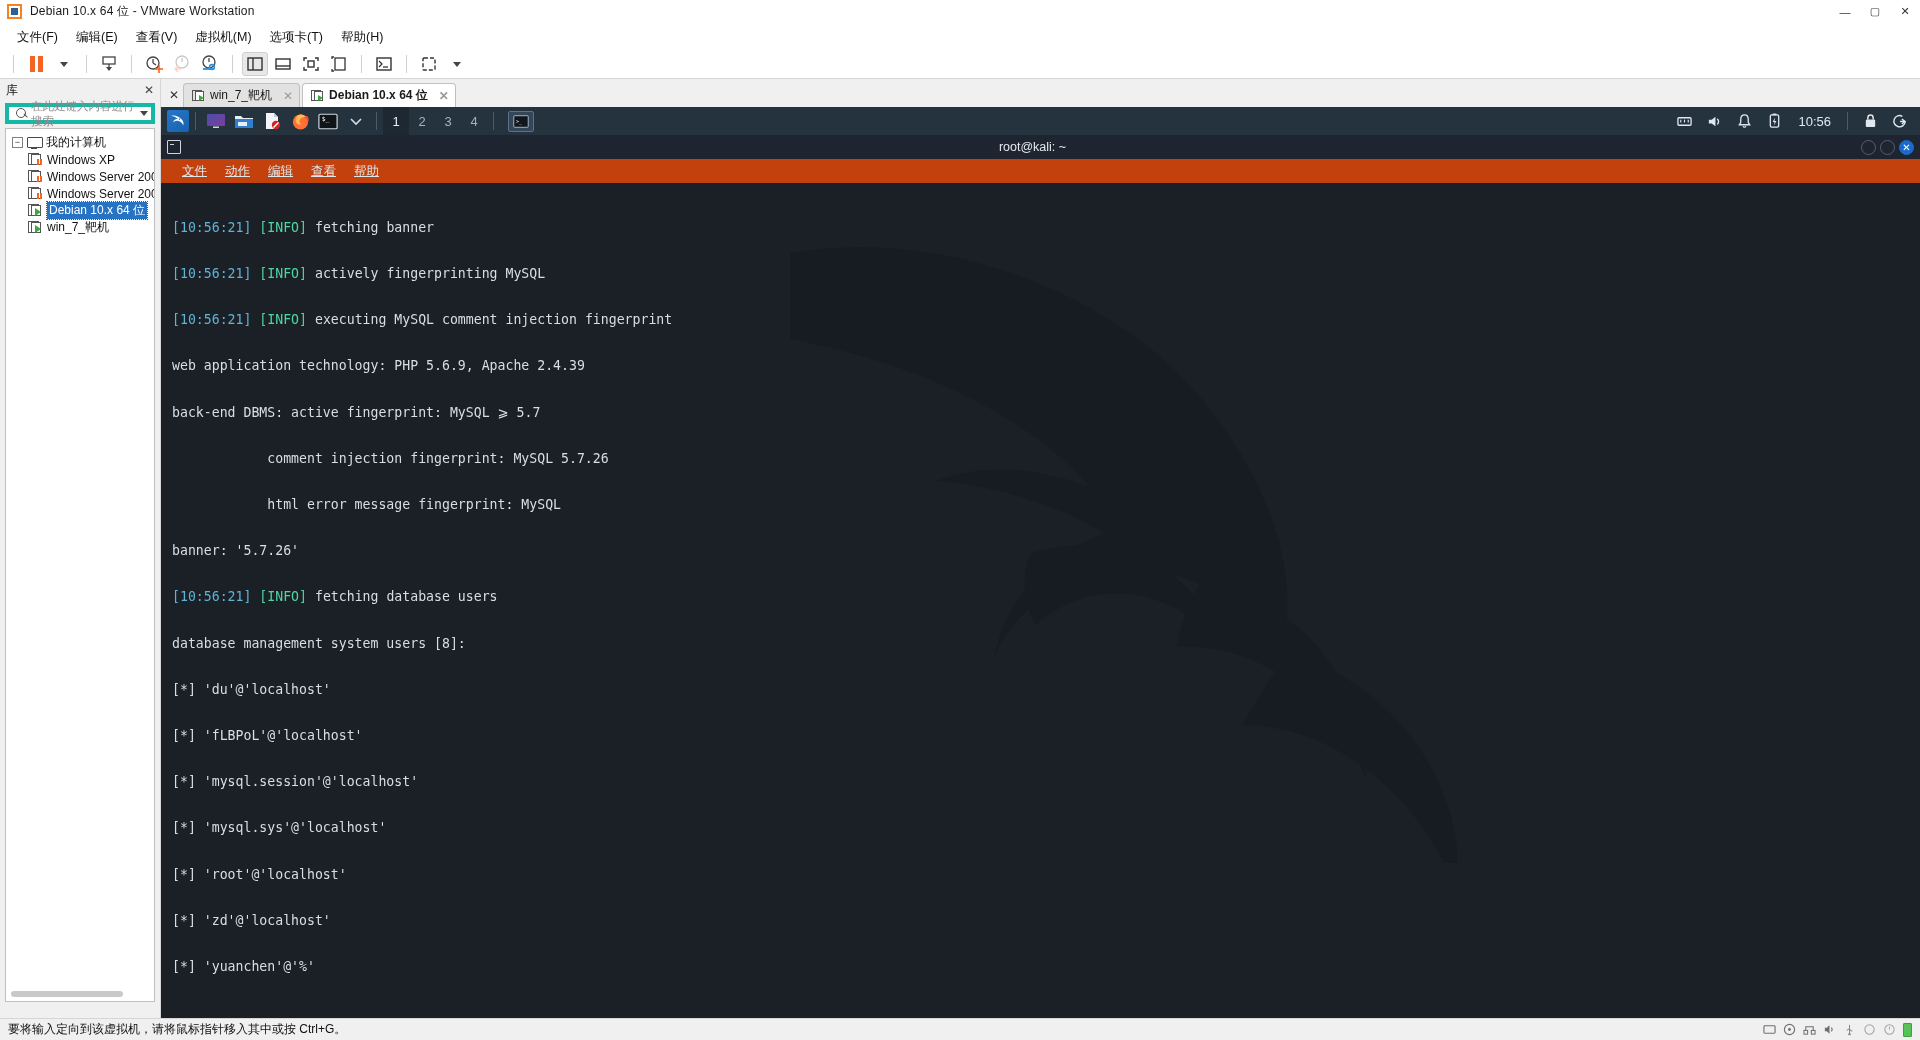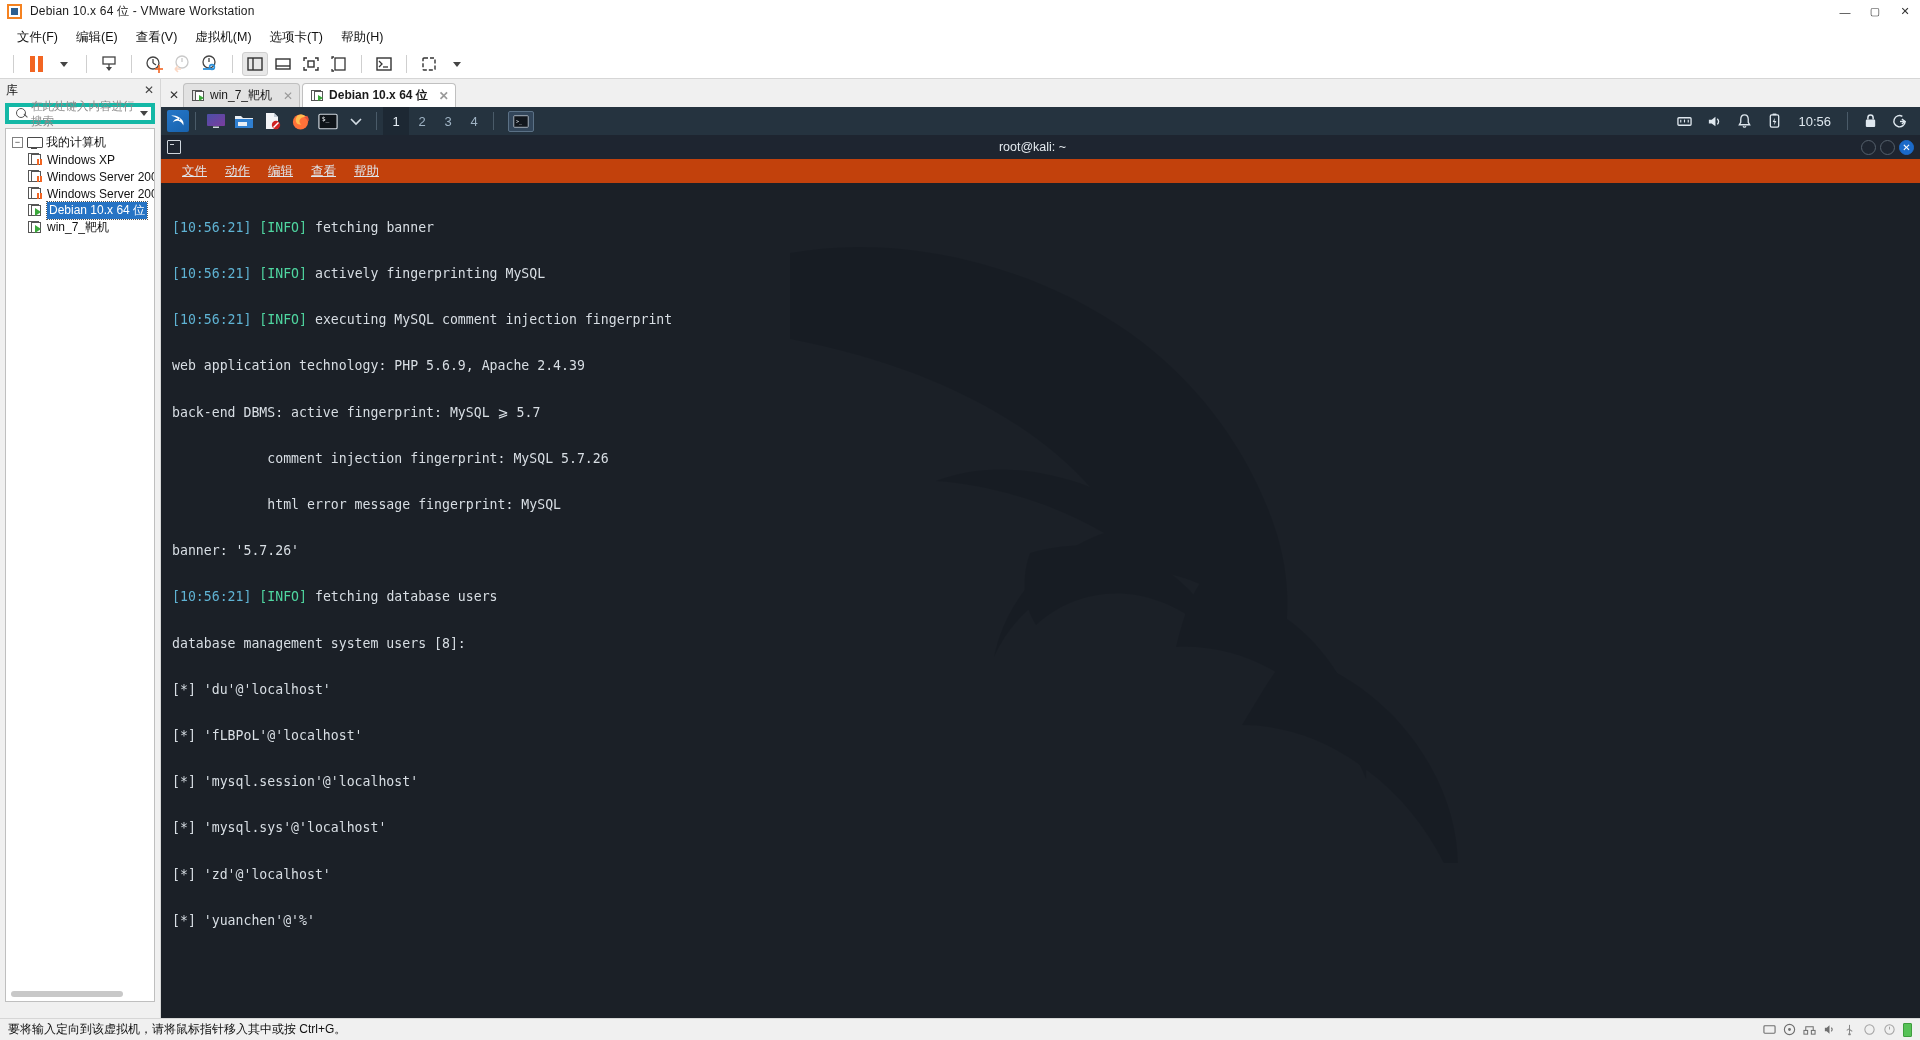--- a/index.html
+++ b/index.html
@@ -546,20 +546,21 @@
               <div class="l">back-end DBMS: active fingerprint: MySQL ⩾ 5.7</div>
               <div class="l">            comment injection fingerprint: MySQL 5.7.26</div>
               <div class="l">            html error message fingerprint: MySQL</div>
               <div class="l">banner: '5.7.26'</div>
               <div class="l"><span class="c-ts">[10:56:21]</span> <span class="c-info">[INFO]</span> fetching database users</div>
               <div class="l">database management system users [8]:</div>
               <div class="l">[*] 'du'@'localhost'</div>
               <div class="l">[*] 'fLBPoL'@'localhost'</div>
               <div class="l">[*] 'mysql.session'@'localhost'</div>
               <div class="l">[*] 'mysql.sys'@'localhost'</div>
+              <div class="l">[*] 'root'@'localhost'</div>
               <div class="l">[*] 'zd'@'localhost'</div>
               <div class="l">[*] 'yuanchen'@'%'</div>
               
               
               
               
               
               
               
               

